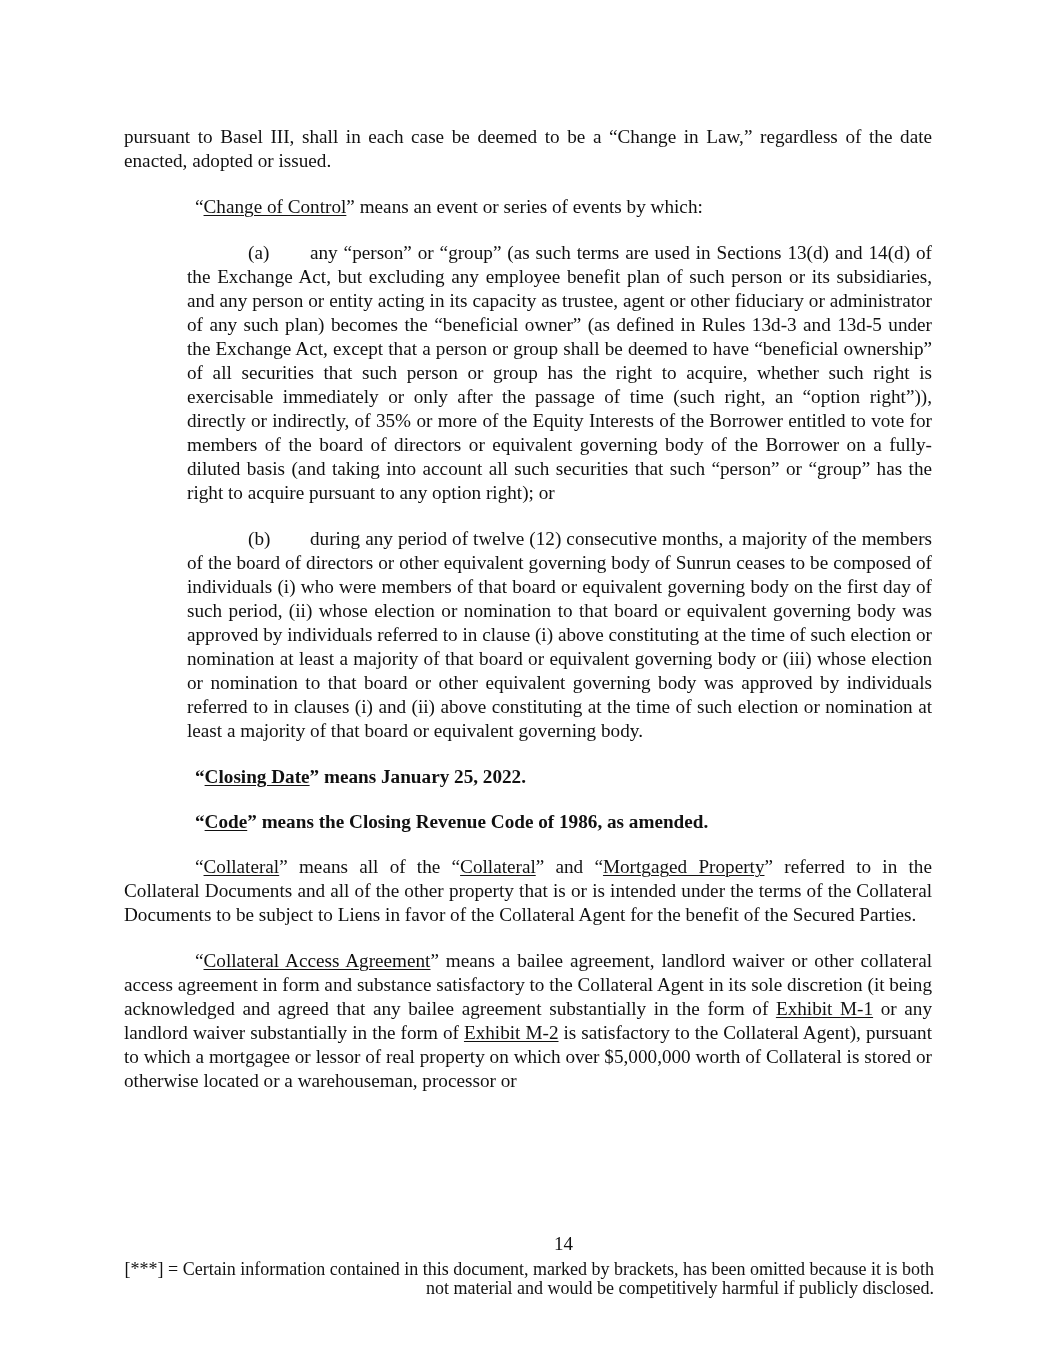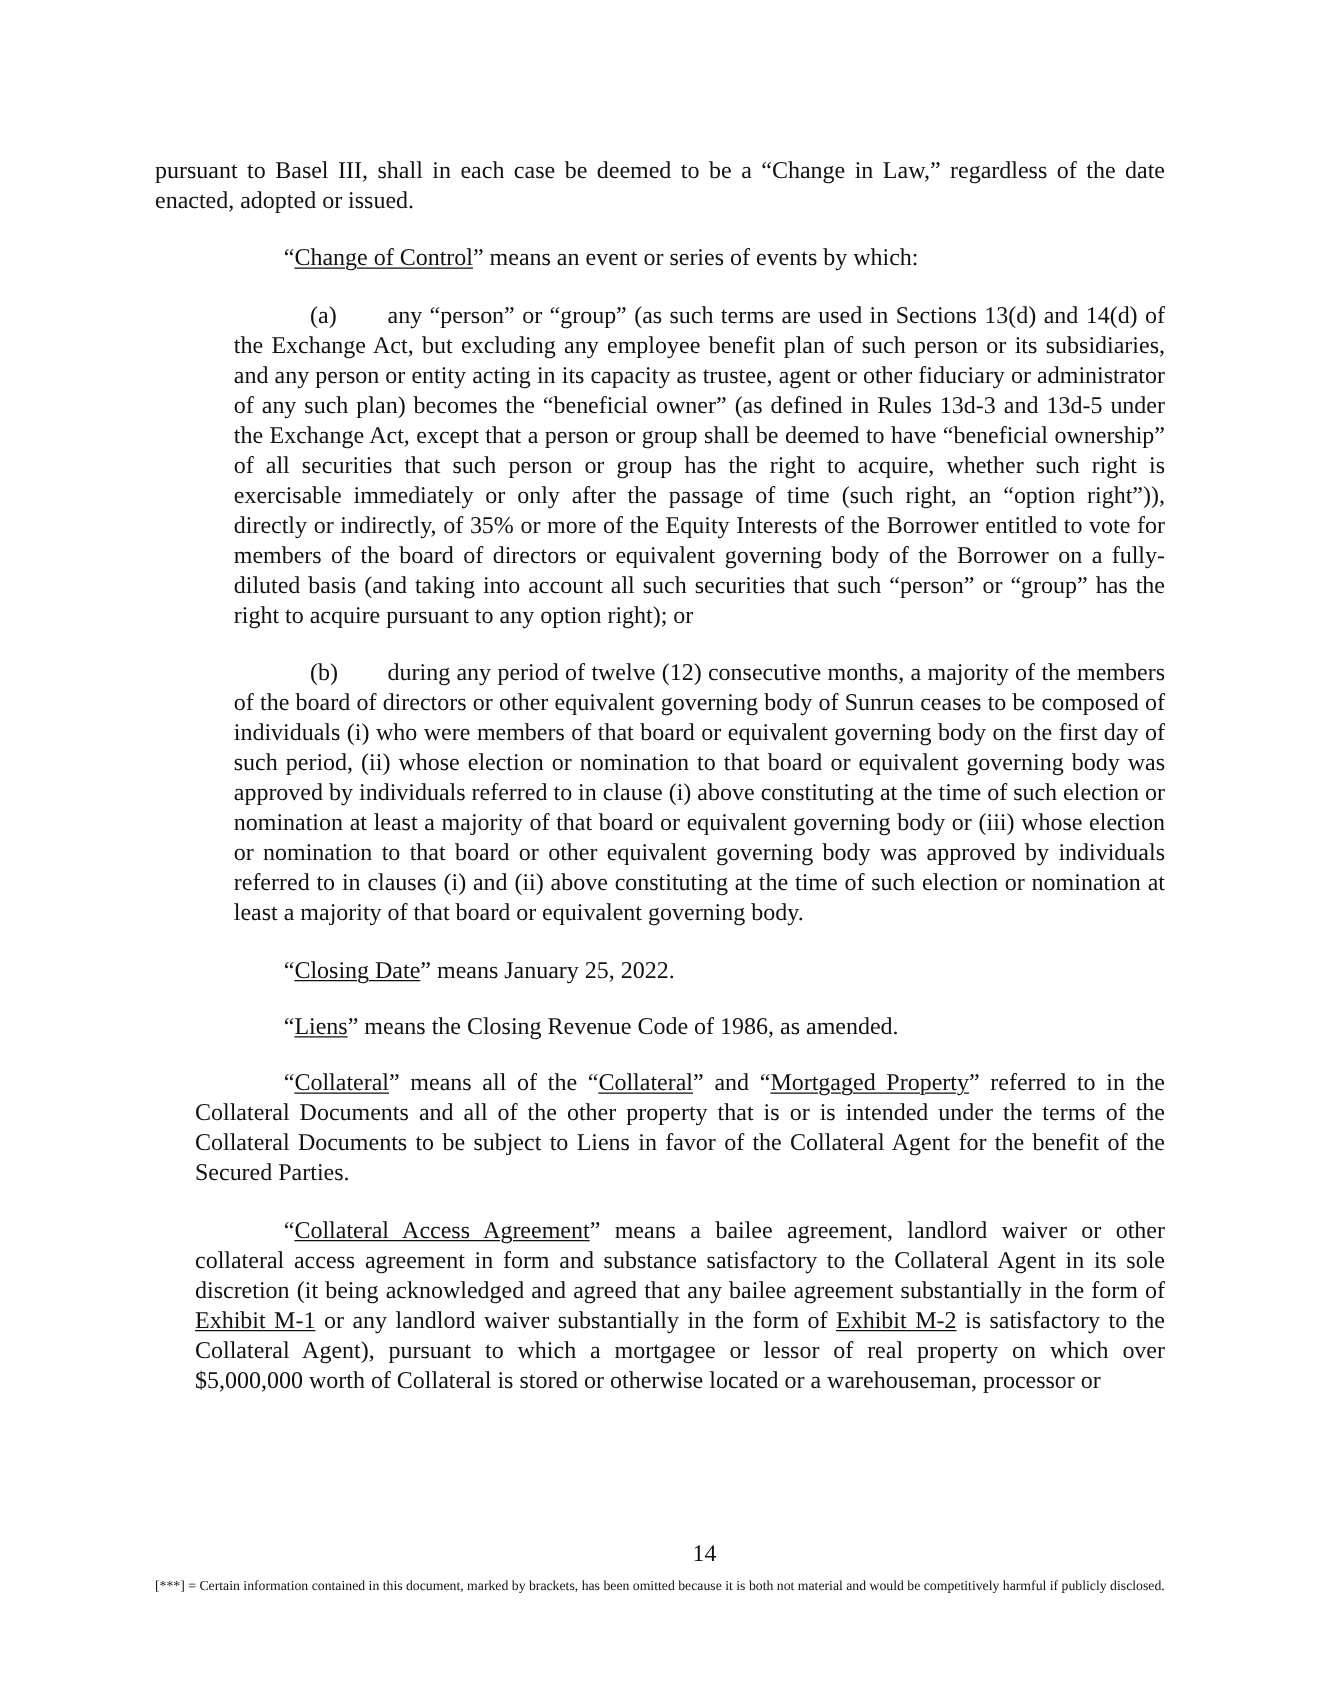--- a/index.html
+++ b/index.html
@@ -7,35 +7,35 @@
   .page {
     position: absolute; left: 0; top: 0; width: 862px; height: 1365px;
     background: #ffffff; color: #111111;
     font-family: "Liberation Serif", serif;
   }
   .body-text {
     position: absolute; left: 124px; top: 125px; width: 808px;
     font-size: 19.2px; line-height: 24px;
   }
   .p { margin: 0 0 22px 0; text-align: justify; text-align-last: left; }
-  .p.indent { text-indent: 71px; margin-left: 32px; }
+  .p.indent { text-indent: 71px; }
   .sub {
     margin: 0 0 22px 63px; text-align: justify; text-align-last: left;
     text-indent: 61px;
   }
   .sub .label { display: inline-block; width: 62px; text-indent: 0; }
   .u { text-decoration: underline; text-underline-offset: 2px; text-decoration-thickness: 1px; }
-  .p.tight { margin-bottom: 21px; }
+  .p.tight { margin-bottom: 21px; font-weight: bold; }
   .page-number {
     position: absolute; left: 0; top: 1232px; width: 1055px; text-align: center;
     font-size: 19px; line-height: 24px; padding-left: 36px;
   }
   .footnote {
     position: absolute; left: 124px; top: 1260px; width: 810px;
-    font-size: 11px; line-height: 19px; text-align: left;
+    font-size: 18px; line-height: 19px; text-align: right;
   }
 </style>
 </head>
 <body>
 
 <div class="page">
   <div class="body-text">
 
     <p class="p">
       <span>pursuant to Basel III, shall in each case be deemed to be a “Change in Law,” regardless of the date enacted, adopted or issued.</span>
@@ -51,21 +51,21 @@
 
     <p class="sub">
       <span class="label">(b)</span><span>during any period of twelve (12) consecutive months, a majority of the members of the board of directors or other equivalent governing body of Sunrun ceases to be composed of individuals (i) who were members of that board or equivalent governing body on the first day of such period, (ii) whose election or nomination to that board or equivalent governing body was approved by individuals referred to in clause (i) above constituting at the time of such election or nomination at least a majority of that board or equivalent governing body or (iii) whose election or nomination to that board or other equivalent governing body was approved by individuals referred to in clauses (i) and (ii) above constituting at the time of such election or nomination at least a majority of that board or equivalent governing body.</span>
     </p>
 
     <p class="p indent tight">
       <span>“</span><span class="u">Closing Date</span><span>” means January 25, 2022.</span>
     </p>
 
     <p class="p indent tight">
-      <span>“</span><span class="u">Liens</span><span>” means the Closing Revenue Code of 1986, as amended.</span>
+      <span>“</span><span class="u">Code</span><span>” means the Closing Revenue Code of 1986, as amended.</span>
     </p>
 
     <p class="p indent">
       <span>“</span><span class="u">Collateral</span><span>” means all of the “</span><span class="u">Collateral</span><span>” and “</span><span class="u">Mortgaged Property</span><span>” referred to in the Collateral Documents and all of the other property that is or is intended under the terms of the Collateral Documents to be subject to Liens in favor of the Collateral Agent for the benefit of the Secured Parties.</span>
     </p>
 
 
     <p class="p indent">
       <span>“</span><span class="u">Collateral Access Agreement</span><span>” means a bailee agreement, landlord waiver or other collateral access agreement in form and substance satisfactory to the Collateral Agent in its sole discretion (it being acknowledged and agreed that any bailee agreement substantially in the form of </span><span class="u">Exhibit M-1</span><span> or any landlord waiver substantially in the form of </span><span class="u">Exhibit M-2</span><span> is satisfactory to the Collateral Agent), pursuant to which a mortgagee or lessor of real property on which over $5,000,000 worth of Collateral is stored or otherwise located or a warehouseman, processor or</span>
     </p>

